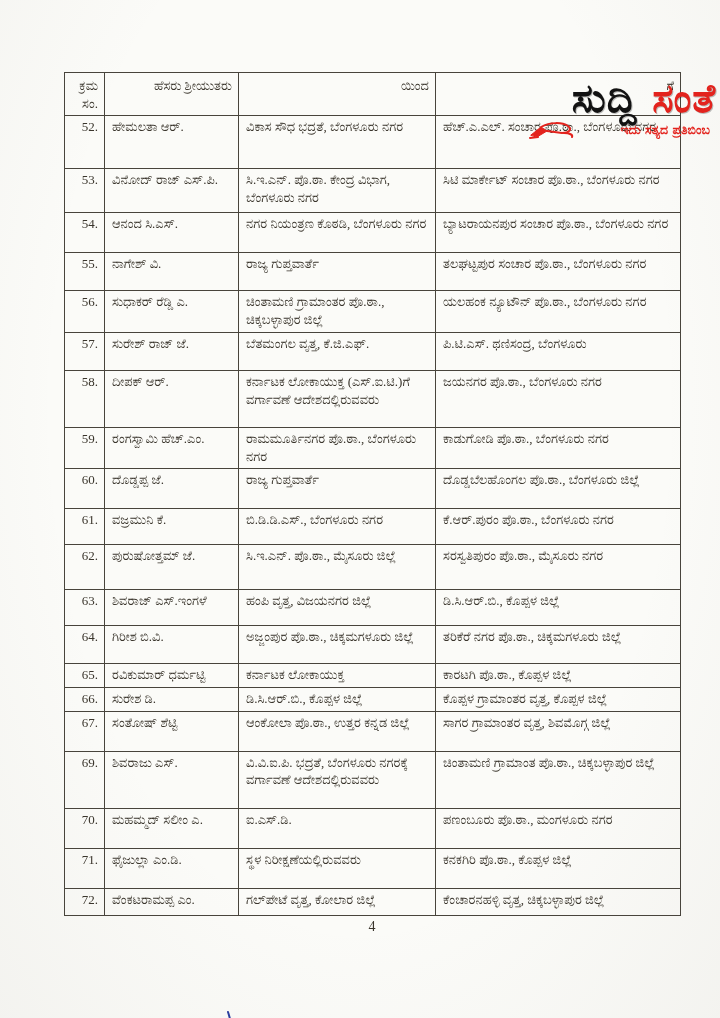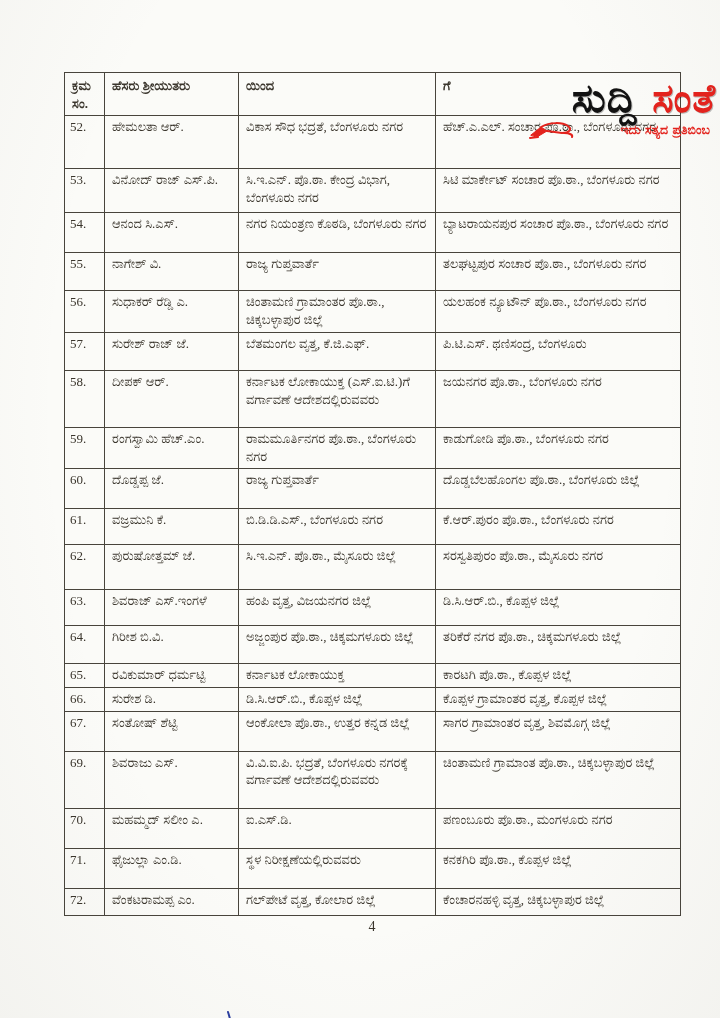--- a/index.html
+++ b/index.html
@@ -38,22 +38,22 @@
     font-size:13px; line-height:1.35; color:#3a352c;
   }
   .transfer-table col.c-sl   { width:40px; }
   .transfer-table col.c-name { width:134px; }
   .transfer-table col.c-from { width:197px; }
   .transfer-table col.c-to   { width:245px; }
   .transfer-table th, .transfer-table td {
     border:1.6px solid #48443c; vertical-align:top; padding:2px 6px 3px 7px;
     overflow:hidden;
   }
-  .transfer-table thead th { text-align:left; font-weight:bold; height:42px; padding-top:4px; }
-  .transfer-table td:first-child { padding-left:5px; }
+  .transfer-table thead th { text-align:right; font-weight:normal; height:42px; padding-top:4px; }
+  .transfer-table td:first-child { padding-left:5px;text-align:right; }
 
   
   .page-number { width:616px; margin-left:64px; text-align:center; font-size:14px; margin-top:3px; color:#3a352c; }
   .signature { position:absolute; left:172px; top:938px; }
   .signature svg { display:block; }
   .sig-date {
     font-family:"Liberation Serif","DejaVu Serif",serif;
     font-style:italic; font-size:15px; fill:var(--ink-blue);
   }
 </style>

